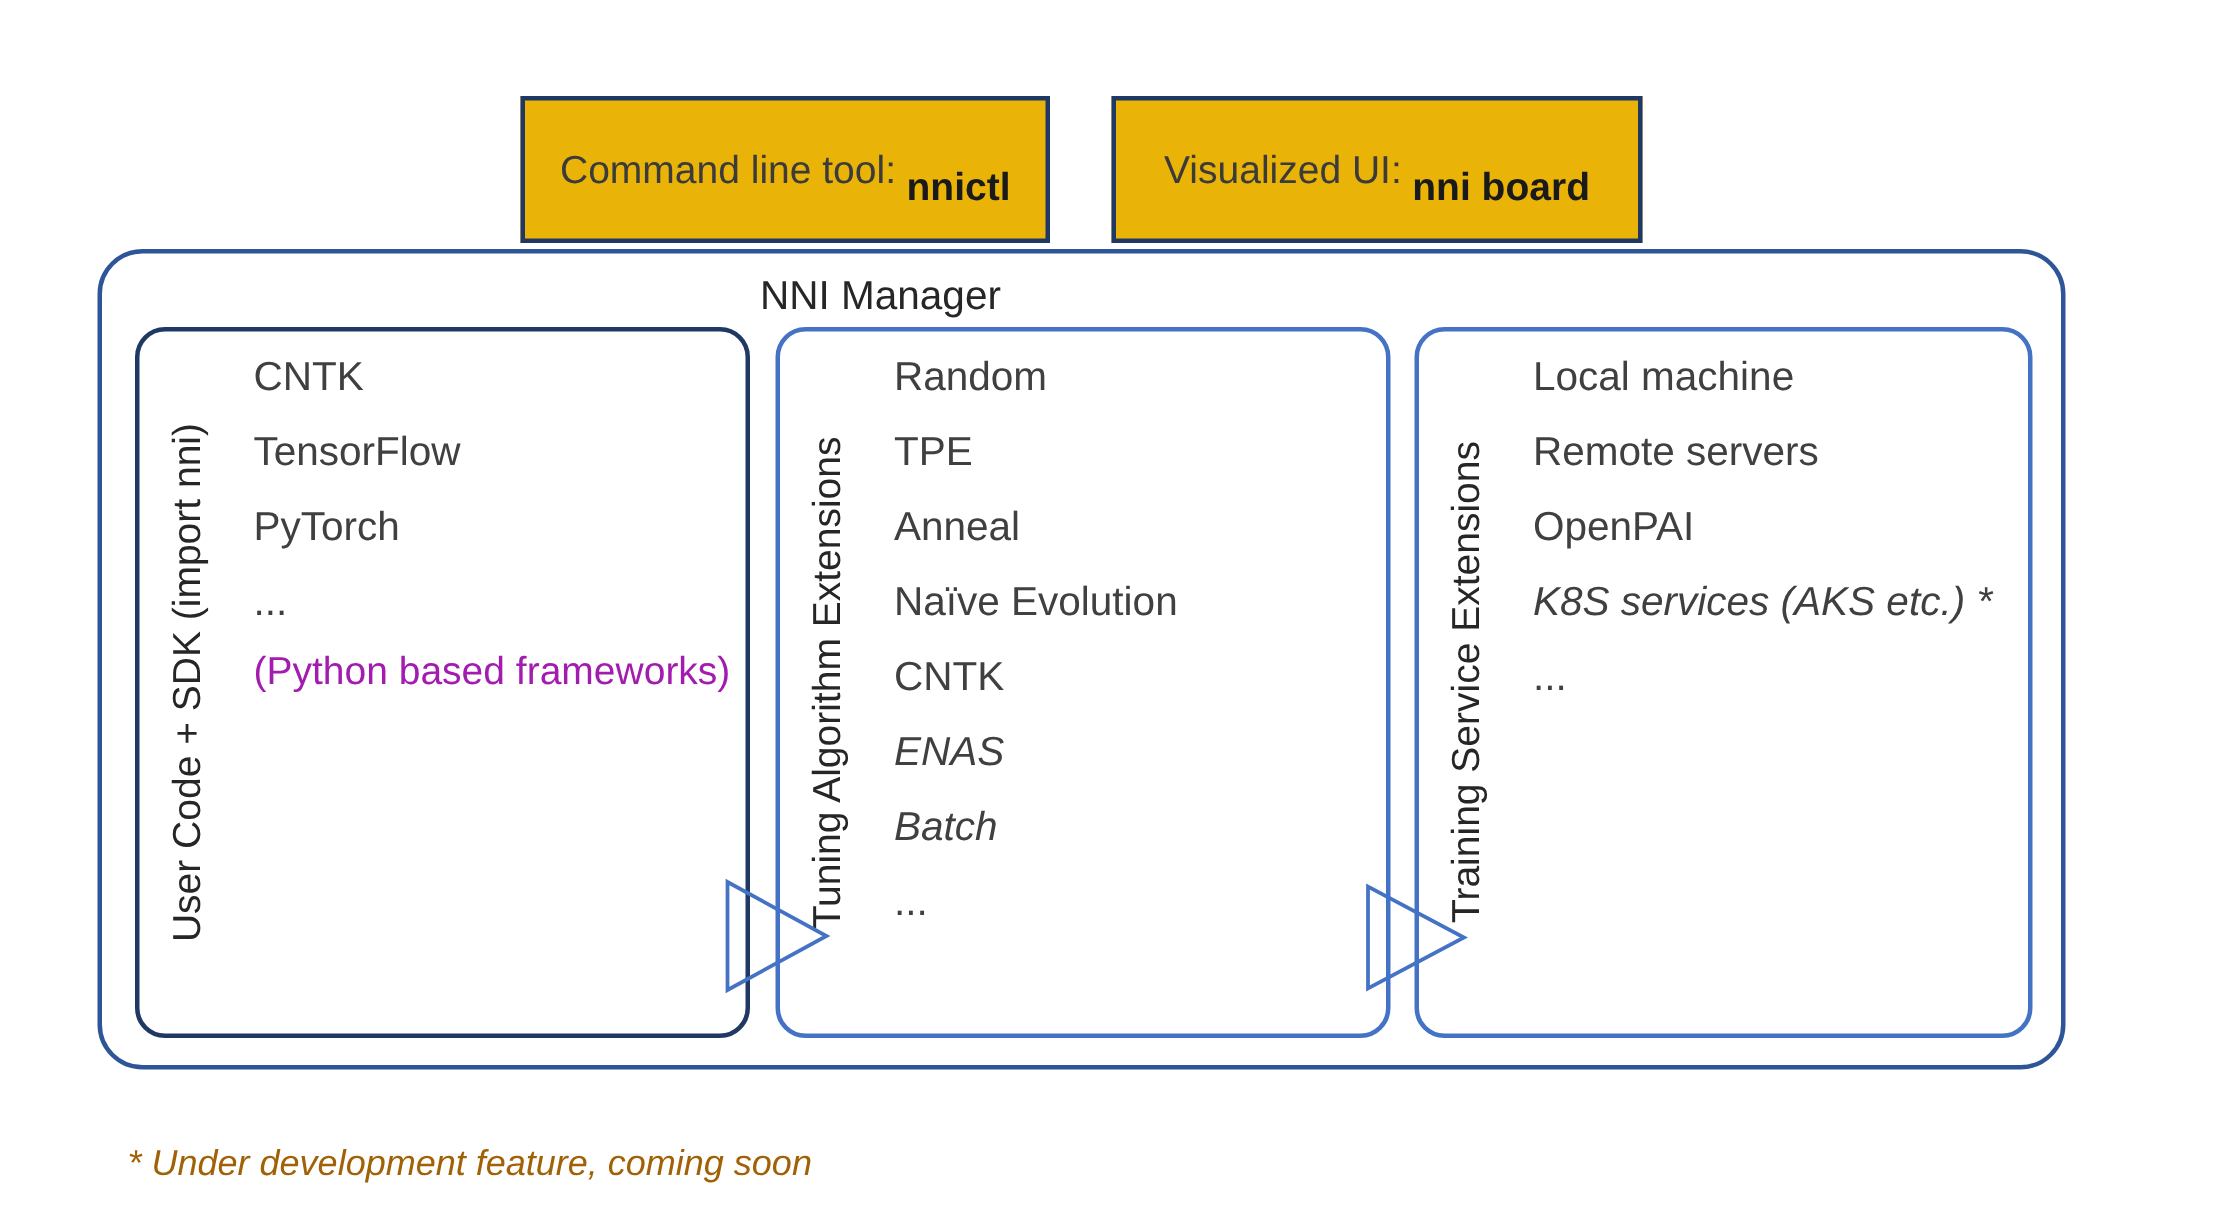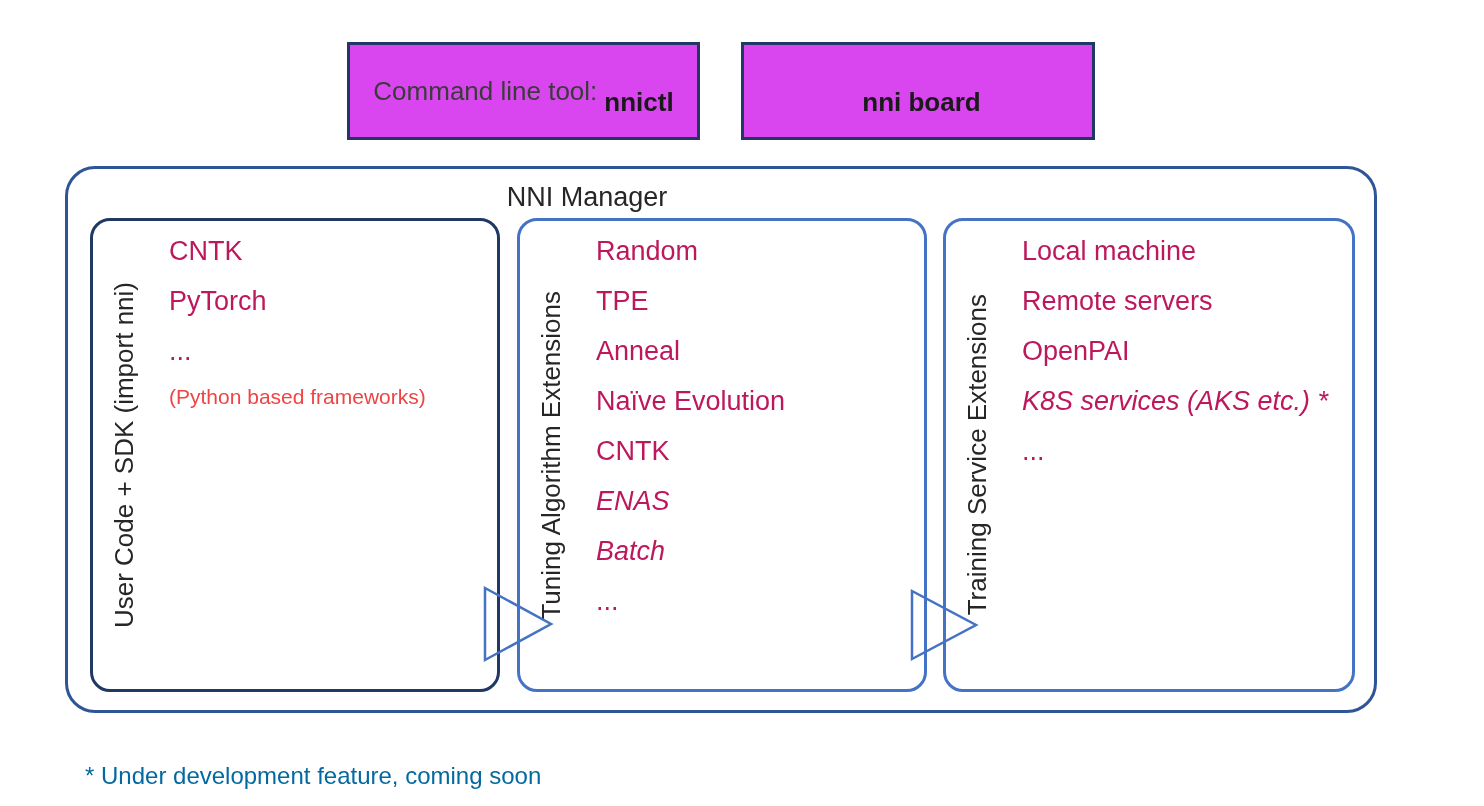--- a/index.html
+++ b/index.html
@@ -9,24 +9,24 @@
     height: 806px;
     background: #ffffff;
     font-family: "Liberation Sans", "DejaVu Sans", sans-serif;
     color: #3b3b3b;
     overflow: hidden;
   }
 
   
   .top-box {
     position: absolute;
-    top: 42px;
+    top: 64px;
     height: 92px;
     border: 3px solid #1F3864;
-    background: #d946ef;
+    background: #eab308;
     display: flex;
     align-items: center;
     justify-content: center;
     font-size: 26px;
     color: #3b3b3b;
     white-space: nowrap;
   }
   .top-box .strong { font-weight: 700; color: #1a1a1a; margin-left: 7px; margin-top: 22px; }
 
   
@@ -78,58 +78,61 @@
   .item-list {
     list-style: none;
     margin: 0;
     padding: 5px 0 0 76px;
   }
   .item-list li {
     height: 50px;
     display: flex;
     align-items: center;
     font-size: 27px;
-    color: #be185d;
+    color: #404040;
     white-space: nowrap;
   }
   .item-list li.italic { font-style: italic; }
-  .item-list li.small { font-size: 21px; height: 42px; color: #ef4444; }
+  .item-list li.small { font-size: 26px; height: 42px; color: #a21caf; }
 
   .arrow-svg { position: absolute; }
 
   .footnote {
     position: absolute;
     left: 85px; top: 762px;
     font-size: 24px;
-    color: #0369a1;
+    font-style: italic;
+    color: #a16207;
     white-space: nowrap;
   }
 </style>
 </head>
 <body>
 
 <div id="canvas">
 
   <div class="top-box" style="left:347px; width:347px;">
     <span>Command line tool:</span>
     <span class="strong">nnictl</span>
   </div>
   <div class="top-box" style="left:741px; width:348px;">
+    <span>Visualized UI:</span>
     <span class="strong">nni board</span>
   </div>
 
   <div class="outer-box"></div>
   <div class="manager-title">NNI Manager</div>
 
   <div class="inner-box navy" style="left:90px; width:404px;">
     <div class="side-label">
       <span>User Code + SDK (import nni)</span>
     </div>
     <ul class="item-list">
       <li>CNTK</li>
+      <li>TensorFlow</li>
       <li>PyTorch</li>
       <li>...</li>
       <li class="small">(Python based frameworks)</li>
     </ul>
   </div>
 
   <div class="inner-box blue" style="left:517px; width:404px;">
     <div class="side-label">
       <span>Tuning Algorithm Extensions</span>
     </div>

